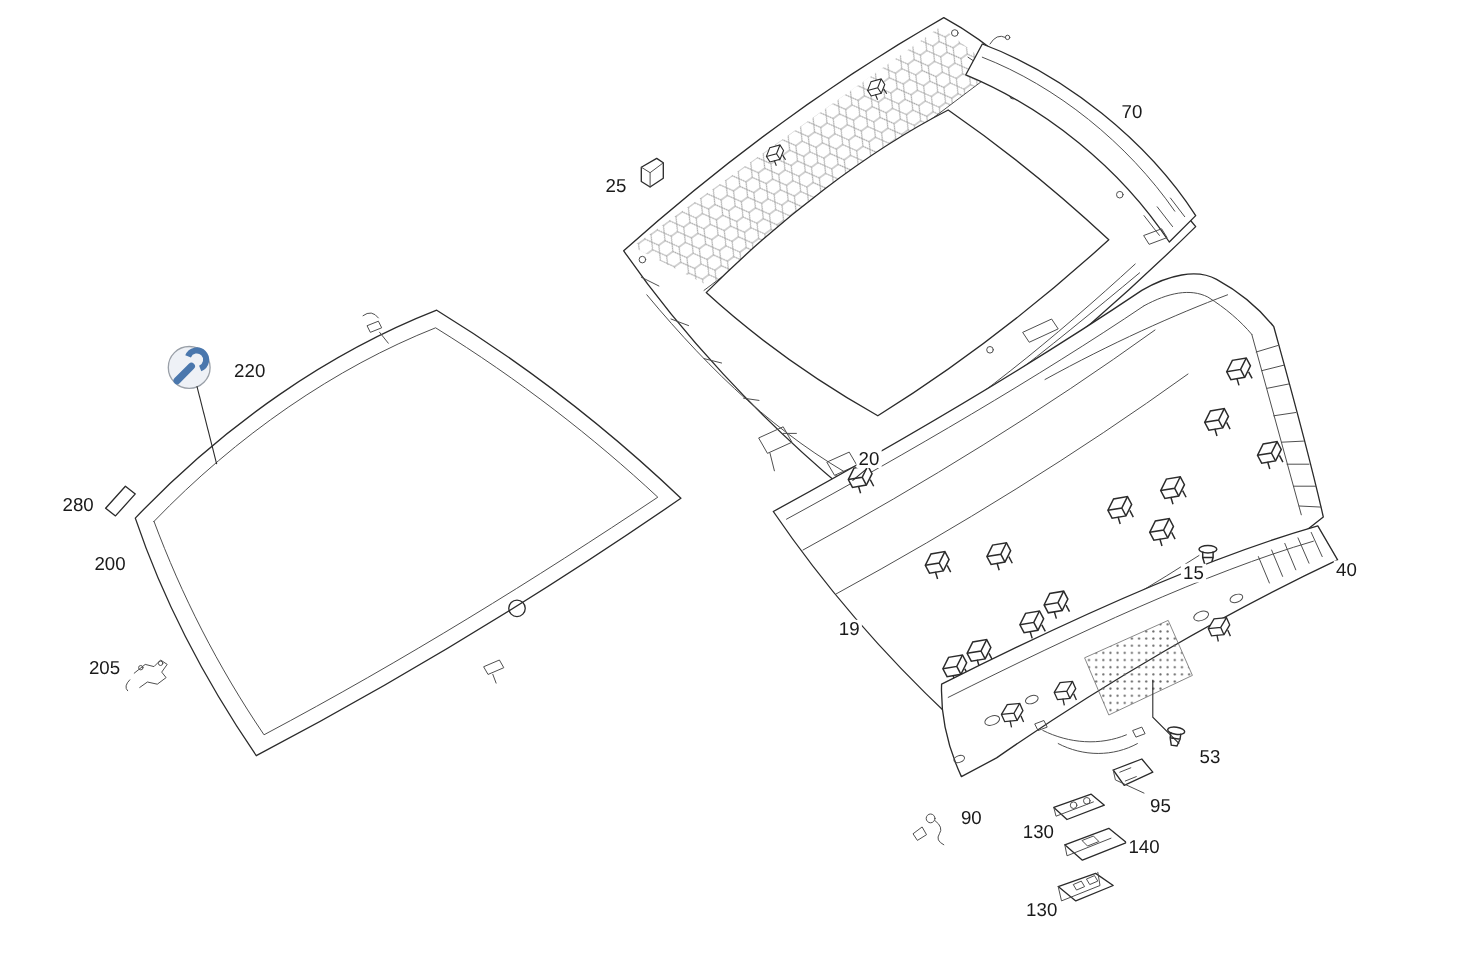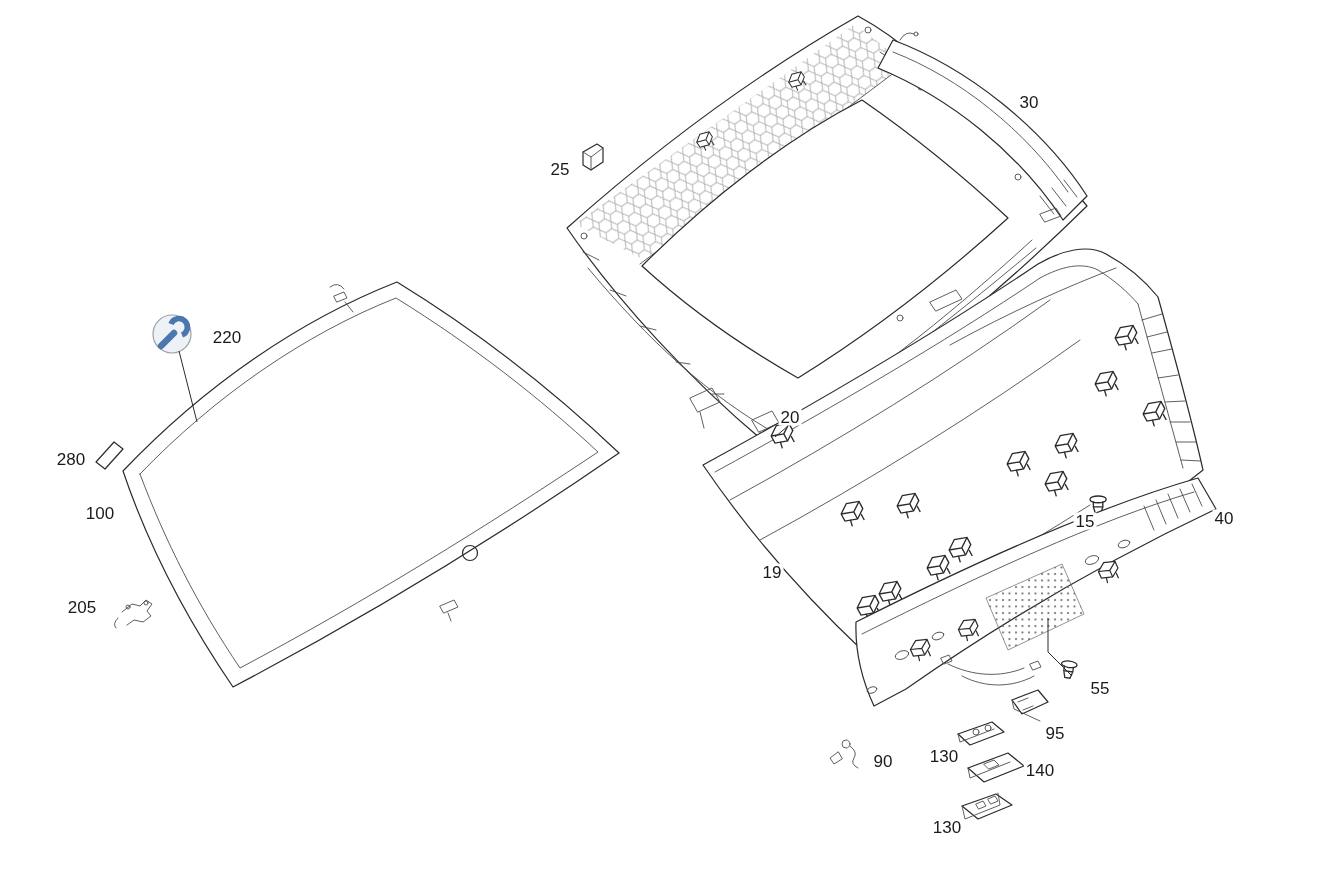--- a/index.html
+++ b/index.html
@@ -187,30 +187,30 @@
     <path class="lnthin" d="M962 806 l3 13 l35 -14 l-2 -12 M976 804 l7 -3 l3 5 l-7 3 Z M988 799 l7 -3 l3 5 l-7 3 Z"></path>
   </g>
 
   <g>
     <path class="leader" d="M179 351 L197 422"></path>
     <path class="leader" d="M1048 618 L1048 652 L1072 676"></path>
     <path class="leader" d="M788 426 L775 437"></path>
   </g>
 </svg>
 
-<div class="lbl" style="left:1029px;top:102px">30</div>
+<div class="lbl" style="left:1029px;top:102px">70</div>
 <div class="lbl" style="left:560px;top:169px">25</div>
 <div class="lbl" style="left:227px;top:337px">220</div>
 <div class="lbl" style="left:71px;top:459px">280</div>
-<div class="lbl" style="left:100px;top:513px">100</div>
-<div class="lbl" style="left:82px;top:607px">205</div>
+<div class="lbl" style="left:100px;top:513px">200</div>
+<div class="lbl" style="left:95px;top:607px">205</div>
 <div class="lbl" style="left:790px;top:417px">20</div>
 <div class="lbl" style="left:772px;top:572px">19</div>
 <div class="lbl" style="left:1085px;top:521px">15</div>
 <div class="lbl" style="left:1224px;top:518px">40</div>
-<div class="lbl" style="left:1100px;top:688px">55</div>
-<div class="lbl" style="left:883px;top:761px">90</div>
+<div class="lbl" style="left:1100px;top:688px">53</div>
+<div class="lbl" style="left:883px;top:744px">90</div>
 <div class="lbl" style="left:1055px;top:733px">95</div>
 <div class="lbl" style="left:944px;top:756px">130</div>
 <div class="lbl" style="left:1040px;top:770px">140</div>
 <div class="lbl" style="left:947px;top:827px">130</div>
 
 </div>
 
 </body></html>

